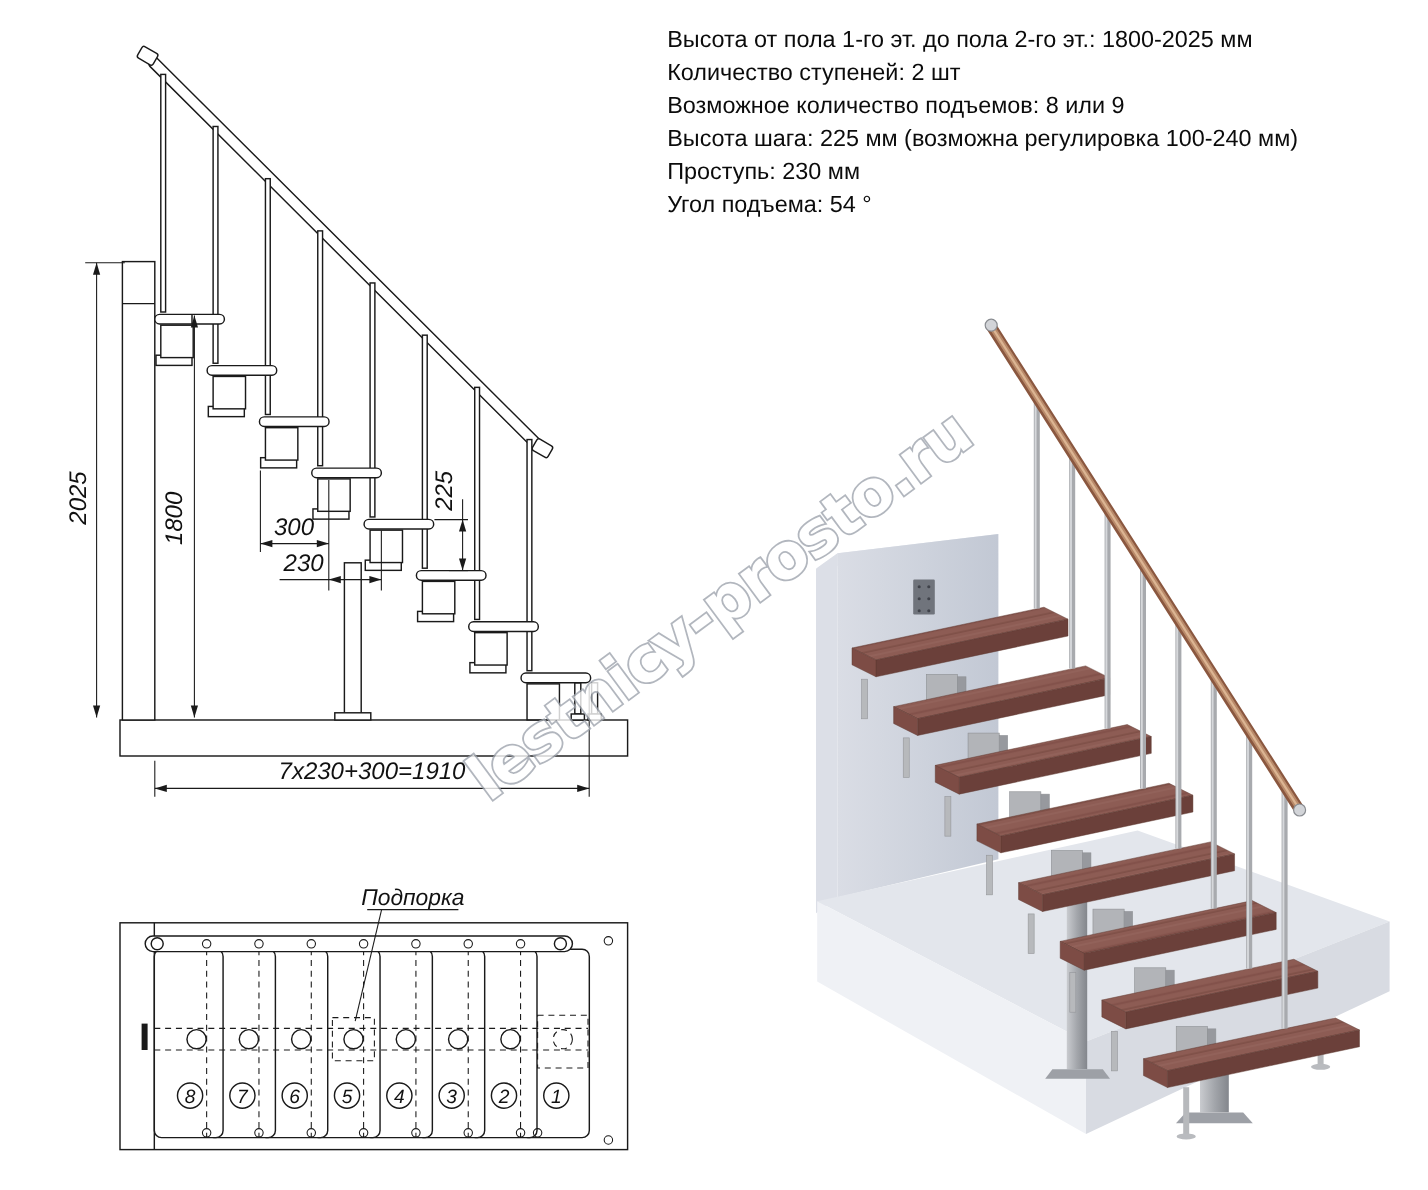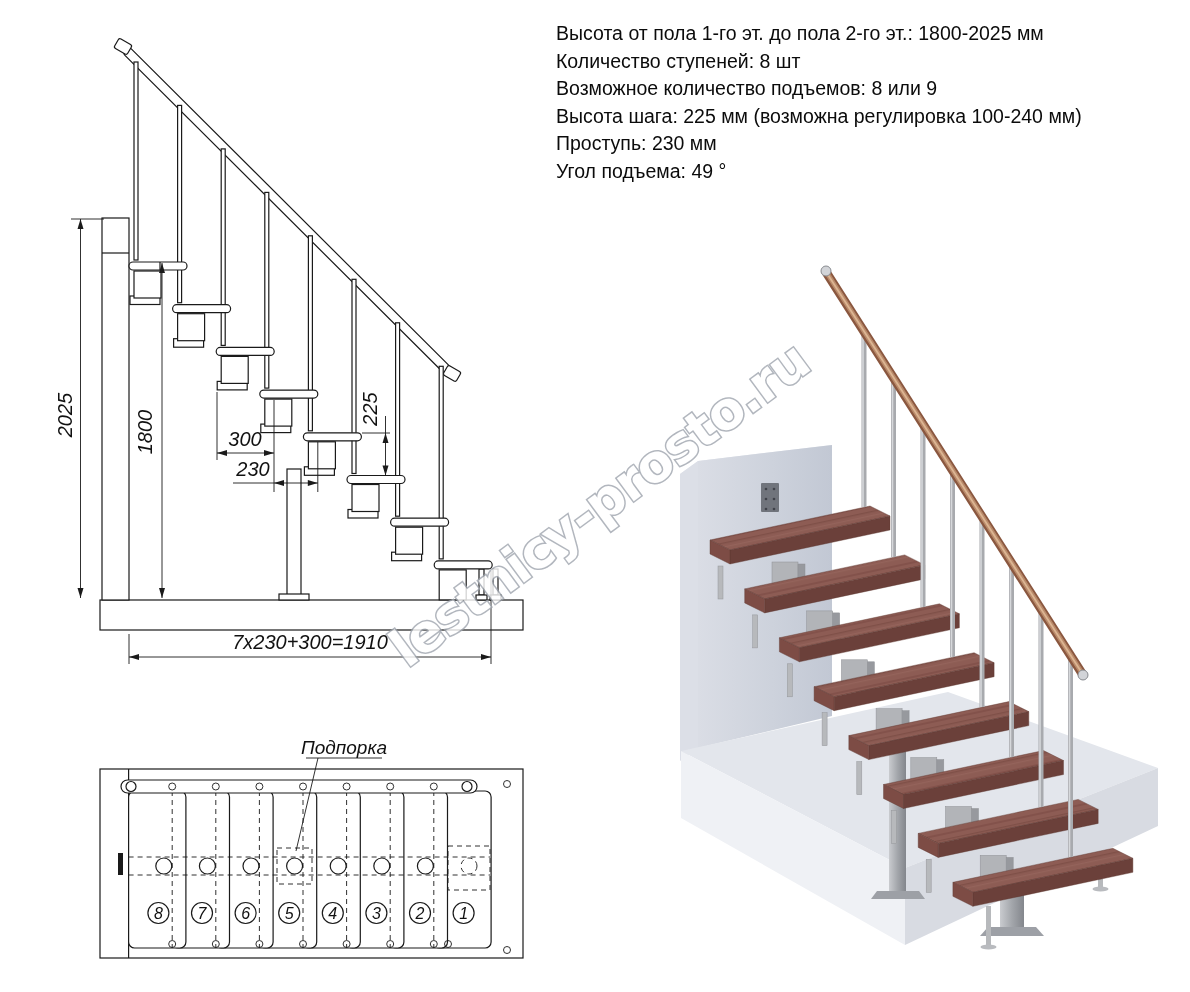--- a/index.html
+++ b/index.html
@@ -24,25 +24,25 @@
       fill:#ffffff;stroke:#9fa5ae;stroke-width:3px;paint-order:stroke;
       opacity:0.8;letter-spacing:-1px;}
 </style>
 </head>
 <body>
 
 <div id="stage">
 
 <div class="specs">
   <div>Высота от пола 1-го эт. до пола 2-го эт.: 1800-2025 мм</div>
-  <div>Количество ступеней: 8 шт</div>
+  <div>Количество ступеней: 2 шт</div>
   <div>Возможное количество подъемов: 8 или 9</div>
   <div>Высота шага: 225 мм (возможна регулировка 100-240 мм)</div>
   <div>Проступь: 230 мм</div>
-  <div>Угол подъема: 49 °</div>
+  <div>Угол подъема: 54 °</div>
 </div>
 
 <svg viewBox="0 0 1190 992" width="1190" height="992">
 <defs>
   <linearGradient id="wallGrad" x1="0" y1="0" x2="1" y2="0">
     <stop offset="0" stop-color="#dadde5"></stop>
           <stop offset="0.55" stop-color="#cdd2dc"></stop>
     <stop offset="1" stop-color="#c2c8d4"></stop>
   </linearGradient>
   <linearGradient id="metalGrad" x1="0" y1="0" x2="1" y2="0">

